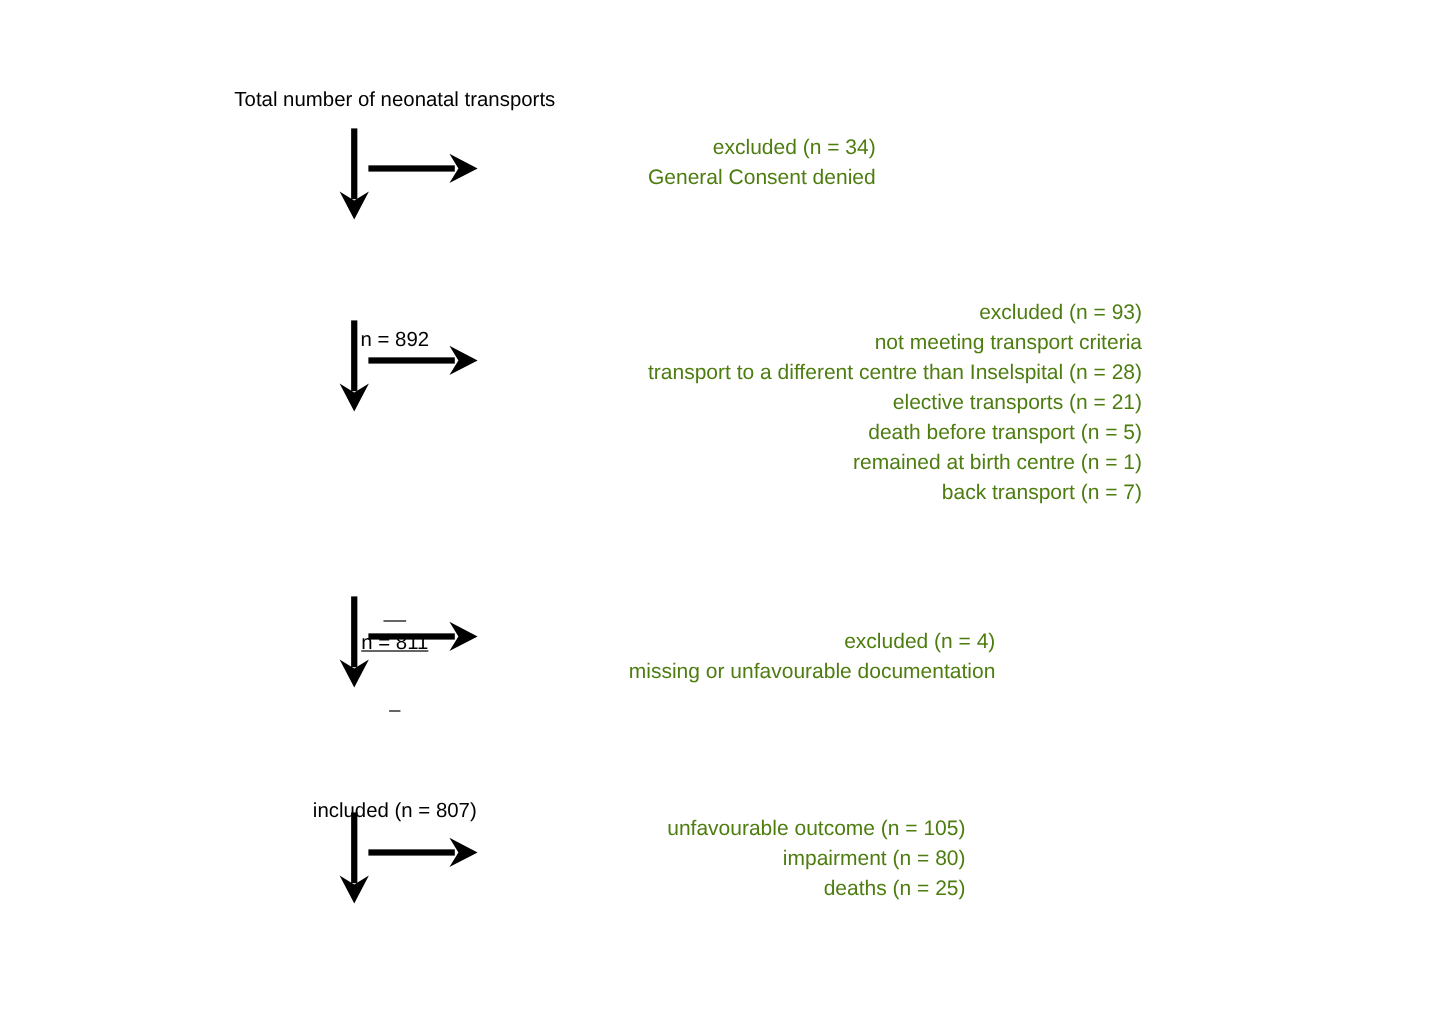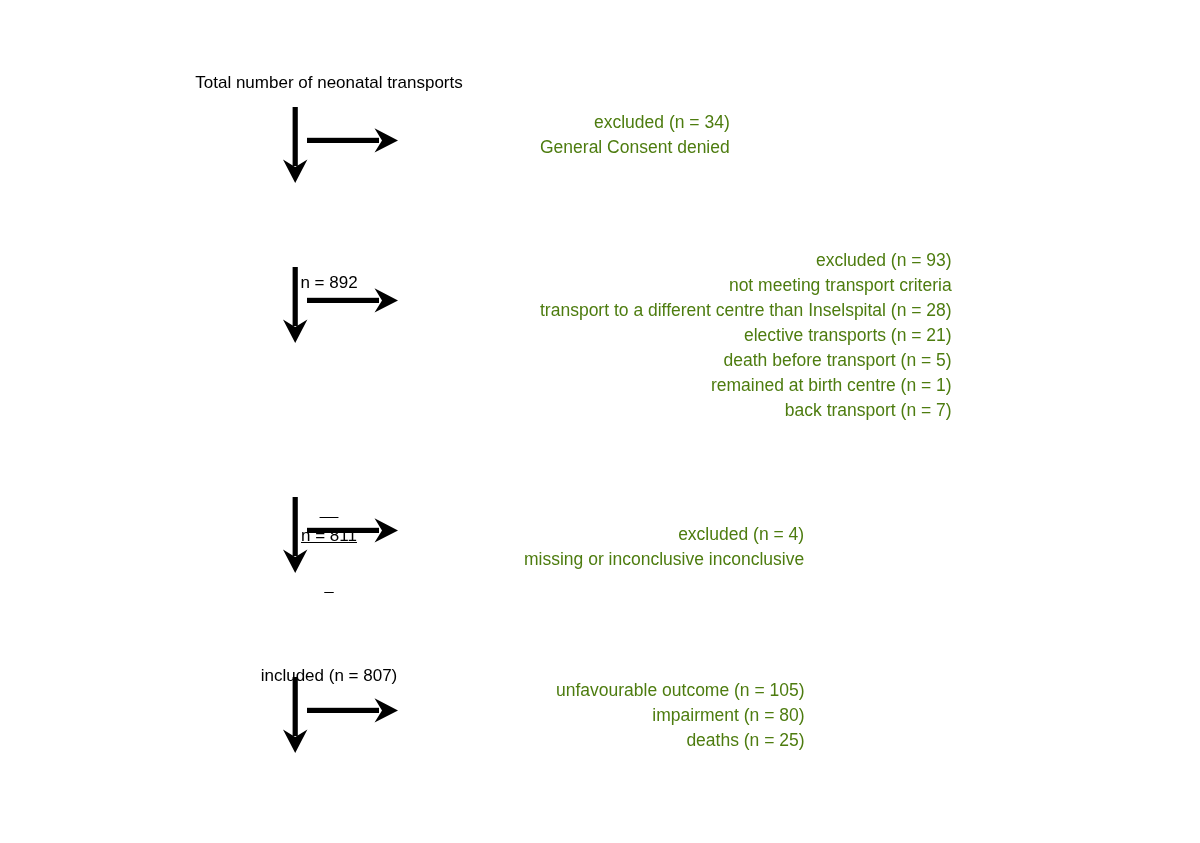--- a/index.html
+++ b/index.html
@@ -120,21 +120,21 @@
         <rect x="4.6" y="2" width="5.2" height="59"></rect>
         <path d="M 7.2 78 L -5.0 54.5 L 7.2 62.0 L 19.4 54.5 Z"></path>
         <rect x="19" y="32.8" width="72" height="5.2"></rect>
         <path d="M 110 35.4 L 86.5 23.2 L 94.0 35.4 L 86.5 47.6 Z"></path>
       </g>
     </svg>
   </div>
 
   <div class="annot" style="left:524px; top:522px;">
     <span class="annot-line">excluded (n = 4)</span>
-    <span class="annot-line">missing or inconclusive inconclusive</span>
+    <span class="annot-line">missing or unfavourable documentation</span>
   </div>
 
   <div class="node" style="left:129px; top:613px; width:400px;">
     <span class="node-line">included (n = 807)</span>
   </div>
 
   <div class="arrow-group" style="left:288px; top:675px;">
     <svg viewBox="0 0 130 90" xmlns="http://www.w3.org/2000/svg" aria-hidden="true">
       <g fill="#000000">
         <rect x="4.6" y="2" width="5.2" height="59"></rect>

